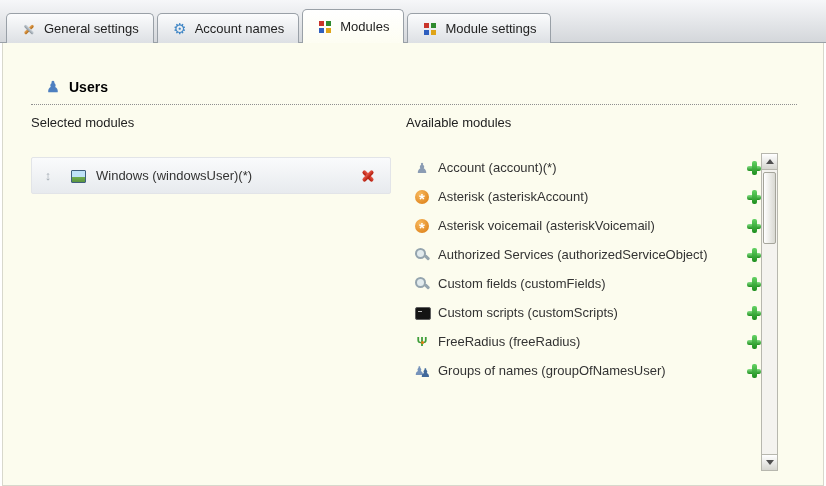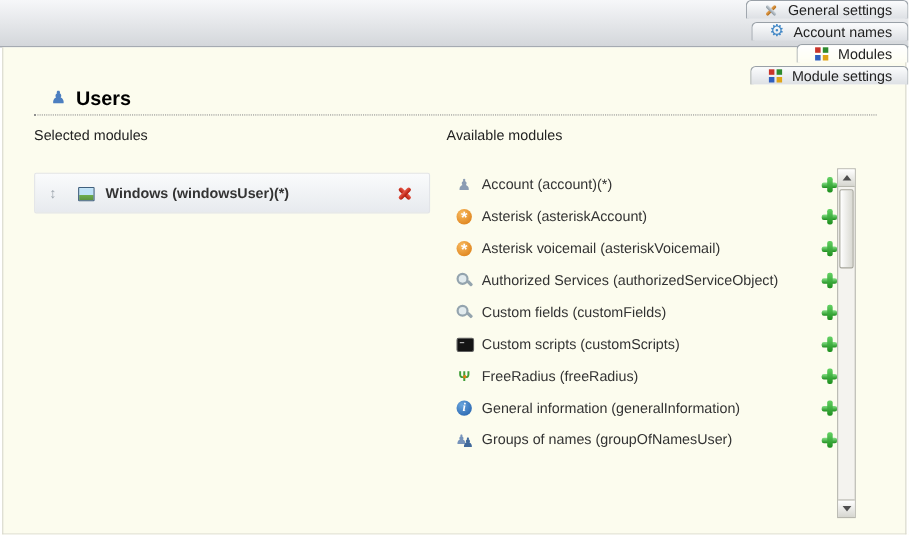--- a/index.html
+++ b/index.html
@@ -2,44 +2,44 @@
 <html><head>
 <meta charset="utf-8">
 <style>
   * { margin:0; padding:0; box-sizing:border-box; }
   body { background:#fff; font-family:"Liberation Sans", sans-serif; }
   .window { position:relative; width:826px; height:486px; background:#fff; overflow:hidden; }
 
   
   .tabbar { position:absolute; top:0; left:0; width:826px; height:43px;
     background:linear-gradient(#f6f7f9,#d3d6da);
-    display:flex; align-items:flex-end; padding-left:24px; gap:3px;flex-direction:column; }
+    display:flex; align-items:flex-end; padding-left:6px; gap:3px; }
   .tabbar::after { content:""; position:absolute; left:0; bottom:0; width:100%; height:1px; background:#99a0a7; }
   .tab { position:relative; z-index:1; display:flex; align-items:center; gap:7px;
     height:30px; padding:0 14px; border:1px solid #99a0a7; border-bottom:none;
     border-radius:5px 5px 0 0; background:linear-gradient(#fbfcfd,#dde0e4);
     font-size:13px; color:#222; cursor:pointer; white-space:nowrap; }
   .tab.active { z-index:2; height:34px; background:linear-gradient(#ffffff,#fdfdf2); }
 
   
   .content { position:absolute; top:43px; left:2px; width:822px; height:443px;
     background:#fcfcee; border:1px solid #d8d8cc; border-top:none; }
 
   .section-head { position:absolute; left:42px; top:36px; display:flex; align-items:center; gap:8px;
-    font-size:18px; font-weight:bold; color:#000; }
+    font-size:14px; font-weight:bold; color:#000; }
   .rule { position:absolute; left:28px; top:61px; width:766px; border-top:1px dotted #8f8f8f; }
 
   .col-head { position:absolute; top:72px; font-size:13px; color:#222; }
   .col-head.left { left:28px; }
   .col-head.right { left:403px; }
 
   
   .sel-row { position:absolute; left:28px; top:114px; width:360px; height:37px;
     display:flex; align-items:center;
-    background:linear-gradient(#fafbfc,#e7eaee); border:1px solid #e2e4e8; border-radius:2px;font-weight:bold; }
+    background:linear-gradient(#fafbfc,#e7eaee); border:1px solid #e2e4e8; border-radius:2px; }
   .sel-row .drag { margin-left:8px; cursor:grab; }
   .sel-row [data-icon="windows-icon"] { margin-left:14px; }
   .sel-label { margin-left:10px; flex:1; font-size:13px; color:#333; }
   .sel-row .del { margin-right:14px; cursor:pointer; }
 
   
   .avail-list { position:absolute; left:411px; top:110px; width:352px; }
   .avail-row { height:29px; display:flex; align-items:center; gap:8px; }
   .mod-label { flex:1; font-size:13px; color:#333; }
   .add-btn { cursor:pointer; margin-right:4px; }
@@ -201,25 +201,20 @@
         <span data-icon="terminal-icon"></span>
         <span class="mod-label">Custom scripts (customScripts)</span>
         <span class="add-btn" data-icon="add-icon"></span>
       </div>
       <div class="avail-row">
         <span data-icon="antenna-icon"></span>
         <span class="mod-label">FreeRadius (freeRadius)</span>
         <span class="add-btn" data-icon="add-icon"></span>
       </div>
       <div class="avail-row">
-        <span data-icon="info-icon"></span>
-        <span class="mod-label">General information (generalInformation)</span>
-        <span class="add-btn" data-icon="add-icon"></span>
-      </div>
-      <div class="avail-row">
         <span data-icon="group-icon"></span>
         <span class="mod-label">Groups of names (groupOfNamesUser)</span>
         <span class="add-btn" data-icon="add-icon"></span>
       </div>
     </div>
 
     <div class="scrollbar">
       <div class="scroll-btn up">
         <span data-icon="triangle-up-icon"></span>
       </div>

